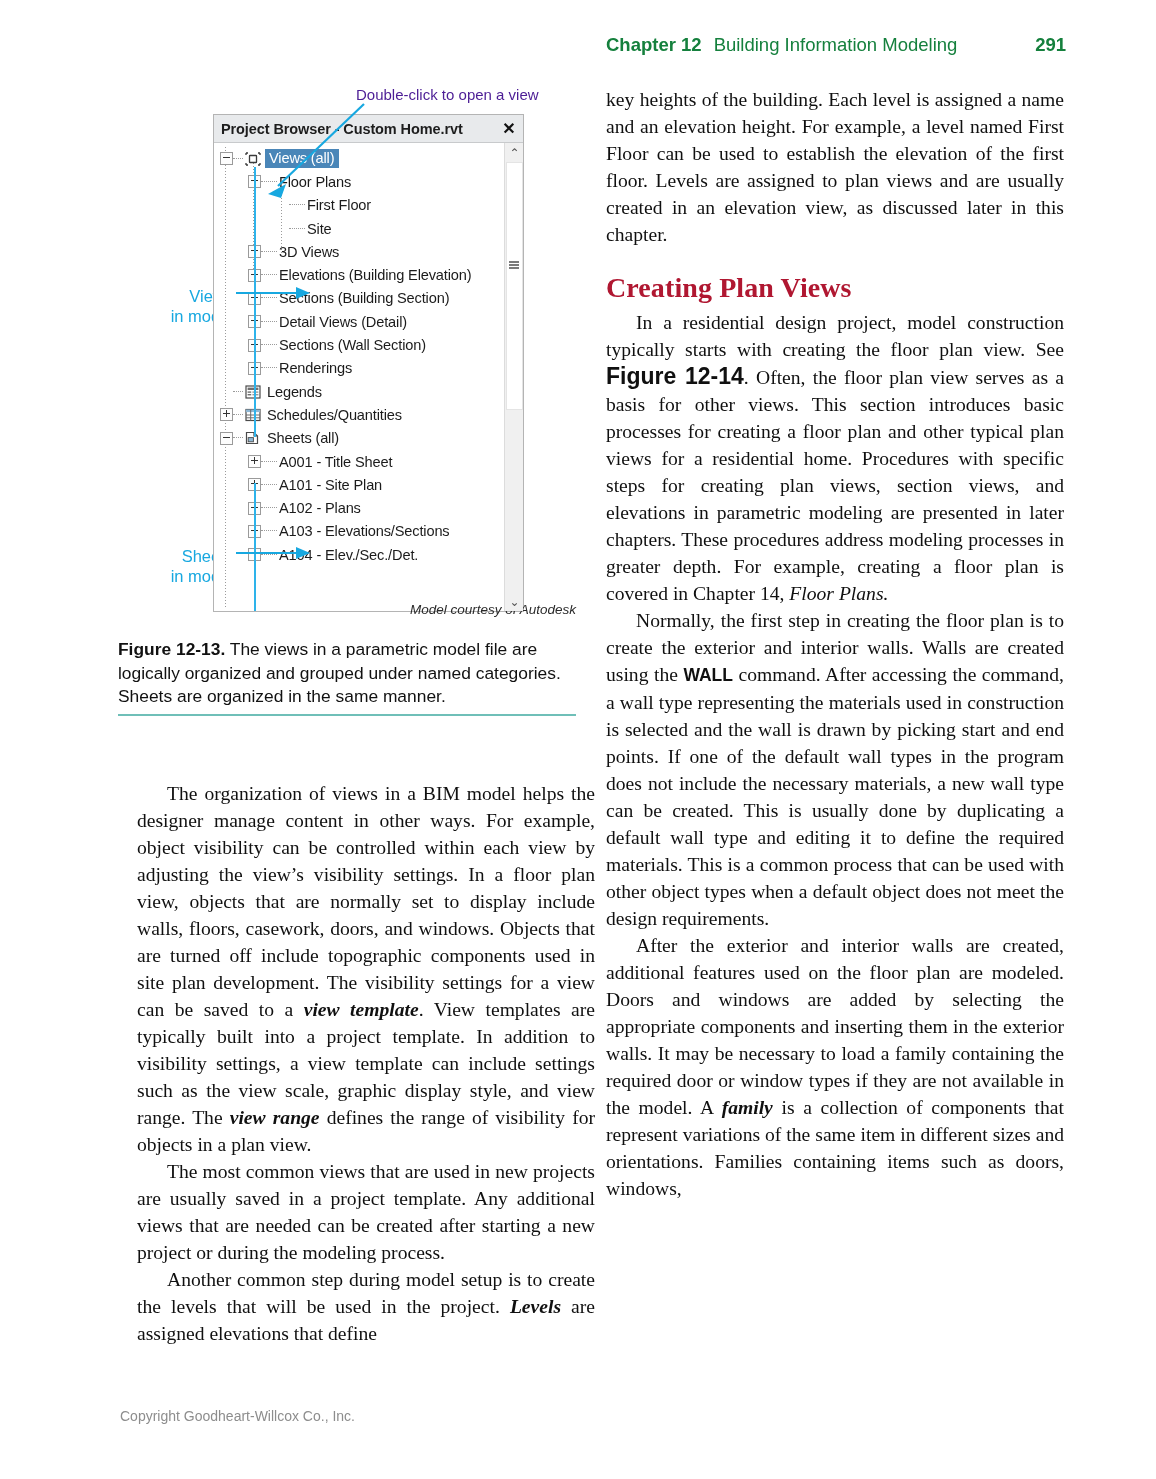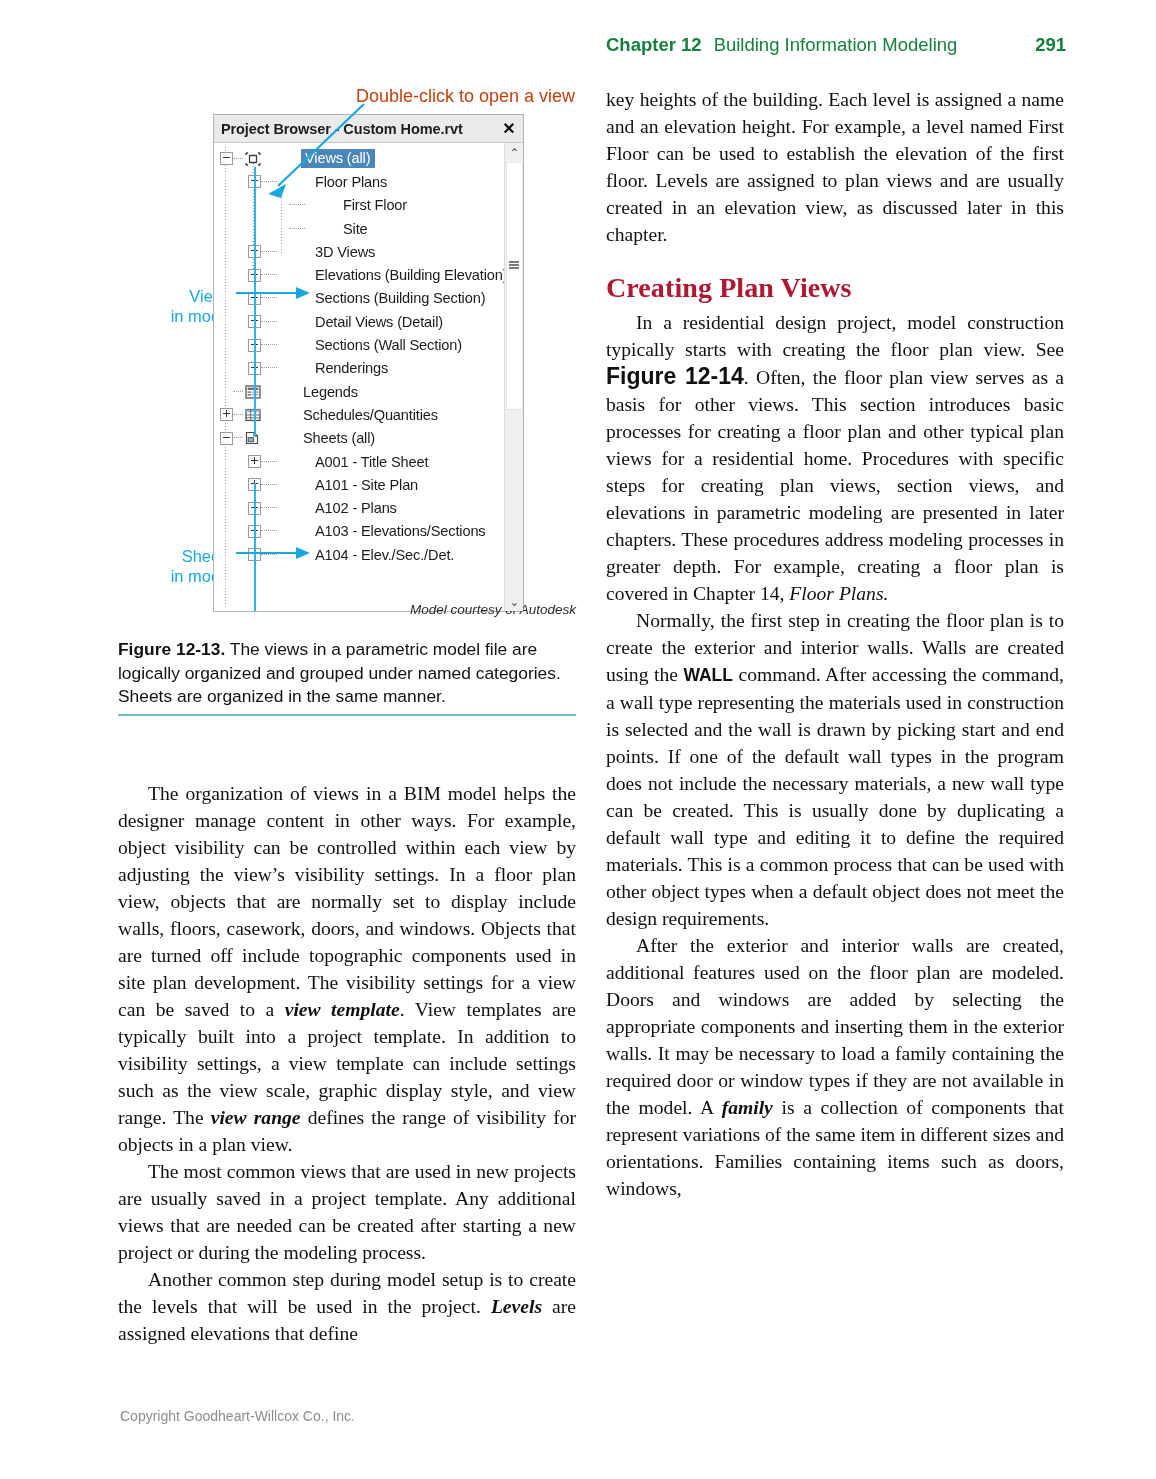--- a/index.html
+++ b/index.html
@@ -80,22 +80,22 @@
     left: 118px;
     top: 86px;
     width: 458px;
   }
 
   .callout-top {
     position: absolute;
     left: 238px;
     top: 0px;
     font-family: "Liberation Sans", sans-serif;
-    font-size: 18px;
-    color: #c2410c;
+    font-size: 15px;
+    color: #4c1d95;
     white-space: nowrap;
   }
 
   .callout-left {
     position: absolute;
     font-family: "Liberation Sans", sans-serif;
     font-size: 16.5px;
     color: #17a8e0;
     text-align: right;
     line-height: 20px;
@@ -150,21 +150,21 @@
   .node {
     display: flex;
     align-items: center;
     height: 23.3px;
     font-family: "Liberation Sans", sans-serif;
     font-size: 14.6px;
     color: #1b1b1b;
     white-space: nowrap;
     letter-spacing: -0.15px;
   }
-  .node .lbl { padding-left: 2px; margin-left: 36px; }
+  .node .lbl { padding-left: 2px; }
   .node.selected .lbl {
     background: #4a86b8;
     color: #ffffff;
     padding: 1px 5px 2px 4px;
   }
 
   
   .tb {
     width: 11px; height: 11px;
     border: 1px solid #9a9a9a;
@@ -503,21 +503,21 @@
 
   <div class="credit">Model courtesy of Autodesk</div>
 
   <div class="caption">
     <b>Figure 12-13.</b><span> The views in a parametric model file are logically organized and grouped under named categories. Sheets are organized in the same manner.</span>
   </div>
 
   <div class="caption-rule"></div>
 </div>
 
-<div class="col col-left" style="top:780px;">
+<div class="col col-left" style="top:780px;margin-left:19px;">
   <p><span>The organization of views in a BIM model helps the designer manage content in other ways. For example, object visibility can be controlled within each view by adjusting the view’s visibility settings. In a floor plan view, objects that are normally set to display include walls, floors, casework, doors, and windows. Objects that are turned off include topographic components used in site plan development. The visibility settings for a view can be saved to a </span><span class="term">view template</span><span>. View templates are typically built into a project template. In addition to visibility settings, a view template can include settings such as the view scale, graphic display style, and view range. The </span><span class="term">view range</span><span> defines the range of visibility for objects in a plan view.</span></p>
   <p>The most common views that are used in new projects are usually saved in a project template. Any additional views that are needed can be created after starting a new project or during the modeling process.</p>
   <p><span>Another common step during model setup is to create the levels that will be used in the project. </span><span class="term">Levels</span><span> are assigned elevations that define</span></p>
 </div>
 
 <div class="col col-right">
   <p class="noindent">key heights of the building. Each level is assigned a name and an elevation height. For example, a level named First Floor can be used to establish the elevation of the first floor. Levels are assigned to plan views and are usually created in an elevation view, as discussed later in this chapter.</p>
 
   <h2 class="section-head">Creating Plan Views</h2>
 

